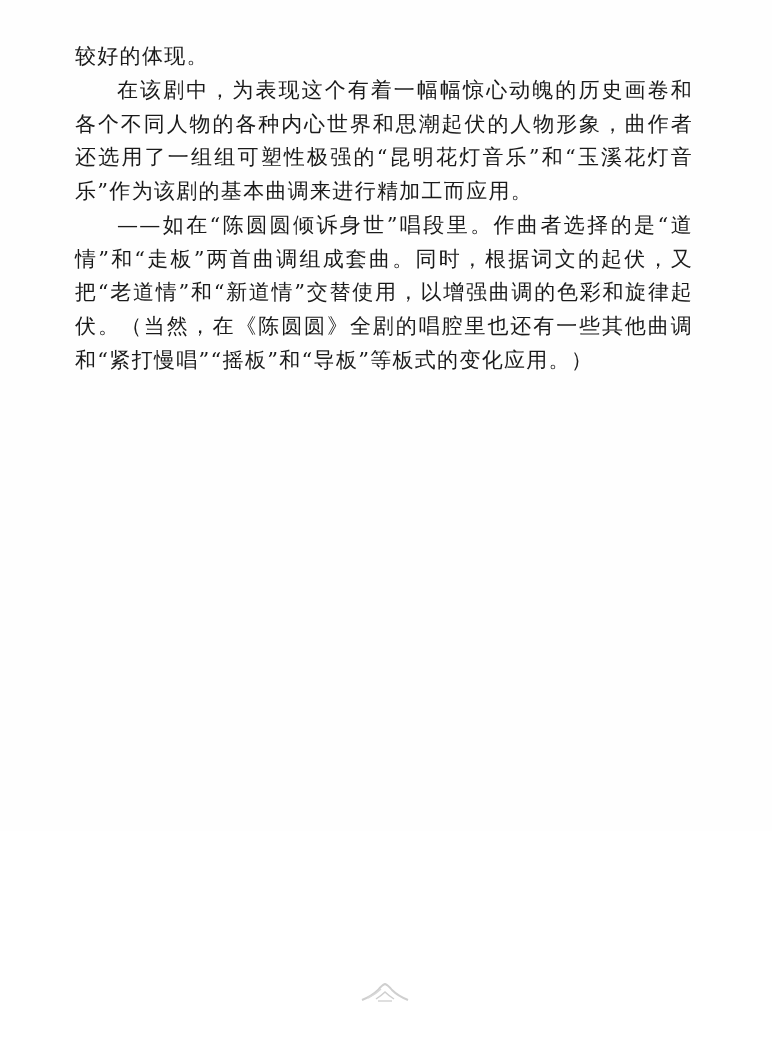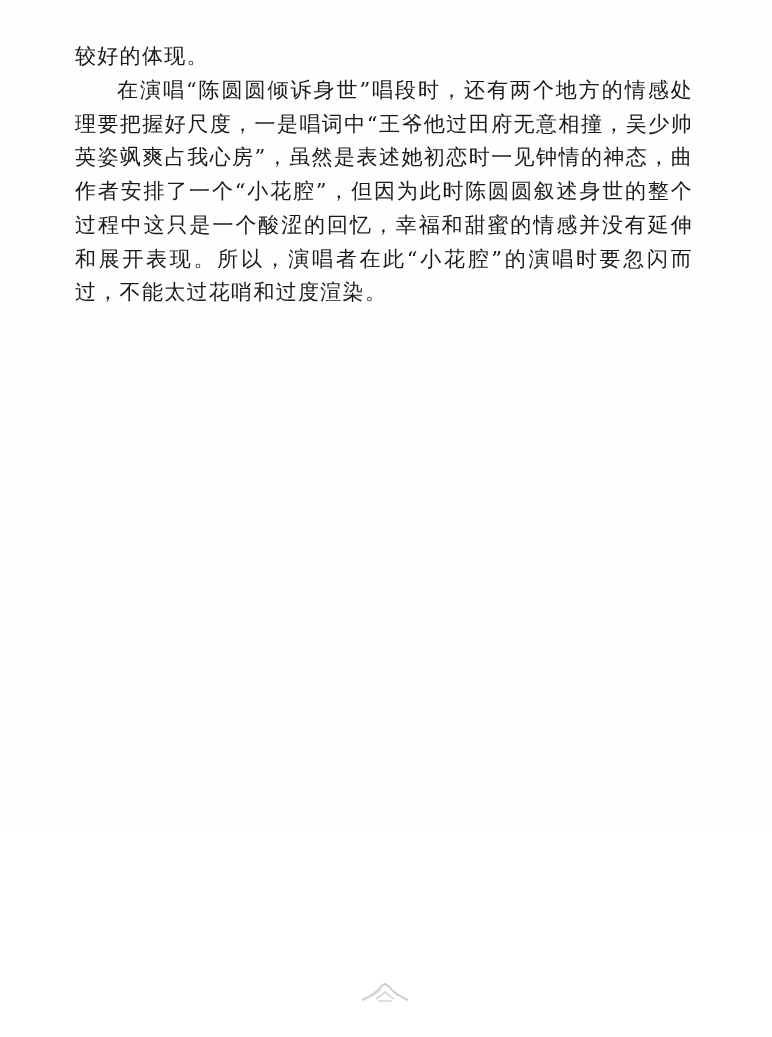--- a/index.html
+++ b/index.html
@@ -14,21 +14,22 @@
   .para { margin:0; text-indent:2em; }
   .para.noindent { text-indent:0; }
   .ornament { position:absolute; left:360px; top:982px; width:50px; height:22px; }
 </style>
 </head>
 <body>
 
 <div class="page">
   <div class="content">
     <p class="para noindent">较好的体现。</p>
-    <p class="para">在演唱“陈圆圆倾诉身世”唱段时，还有两个地方的情感处理要把握好尺度，一是唱词中“王爷他过田府无意相撞，吴少帅英姿飒爽占我心房”，虽然是表述她初恋时一见钟情的神态，曲作者安排了一个“小花腔”，但因为此时陈圆圆叙述身世的整个过程中这只是一个酸涩的回忆，幸福和甜蜜的情感并没有延伸和展开表现。所以，演唱者在此“小花腔”的演唱时要忽闪而过，不能太过花哨和过度渲染。</p>
+    <p class="para">在该剧中，为表现这个有着一幅幅惊心动魄的历史画卷和各个不同人物的各种内心世界和思潮起伏的人物形象，曲作者还选用了一组组可塑性极强的“昆明花灯音乐”和“玉溪花灯音乐”作为该剧的基本曲调来进行精加工而应用。</p>
+    <p class="para">——如在“陈圆圆倾诉身世”唱段里。作曲者选择的是“道情”和“走板”两首曲调组成套曲。同时，根据词文的起伏，又把“老道情”和“新道情”交替使用，以增强曲调的色彩和旋律起伏。（当然，在《陈圆圆》全剧的唱腔里也还有一些其他曲调和“紧打慢唱”“摇板”和“导板”等板式的变化应用。）</p>
   </div>
 
   <div class="ornament">
     <svg width="50" height="22" viewBox="0 0 50 22">
       <path d="M2 18 Q12 14 18 8 Q22 3 25 2 Q28 3 32 8 Q38 14 48 18" fill="none" stroke="#cfcfcf" stroke-width="2"></path>
       <path d="M8 16 Q16 12 21 7" fill="none" stroke="#d8d8d8" stroke-width="1.5"></path>
       <path d="M16 17 Q22 13 25 10 Q28 13 34 17" fill="none" stroke="#cfcfcf" stroke-width="1.5"></path>
       <path d="M18 19 L32 19" stroke="#d4d4d4" stroke-width="1.5"></path>
     </svg>
   </div>

